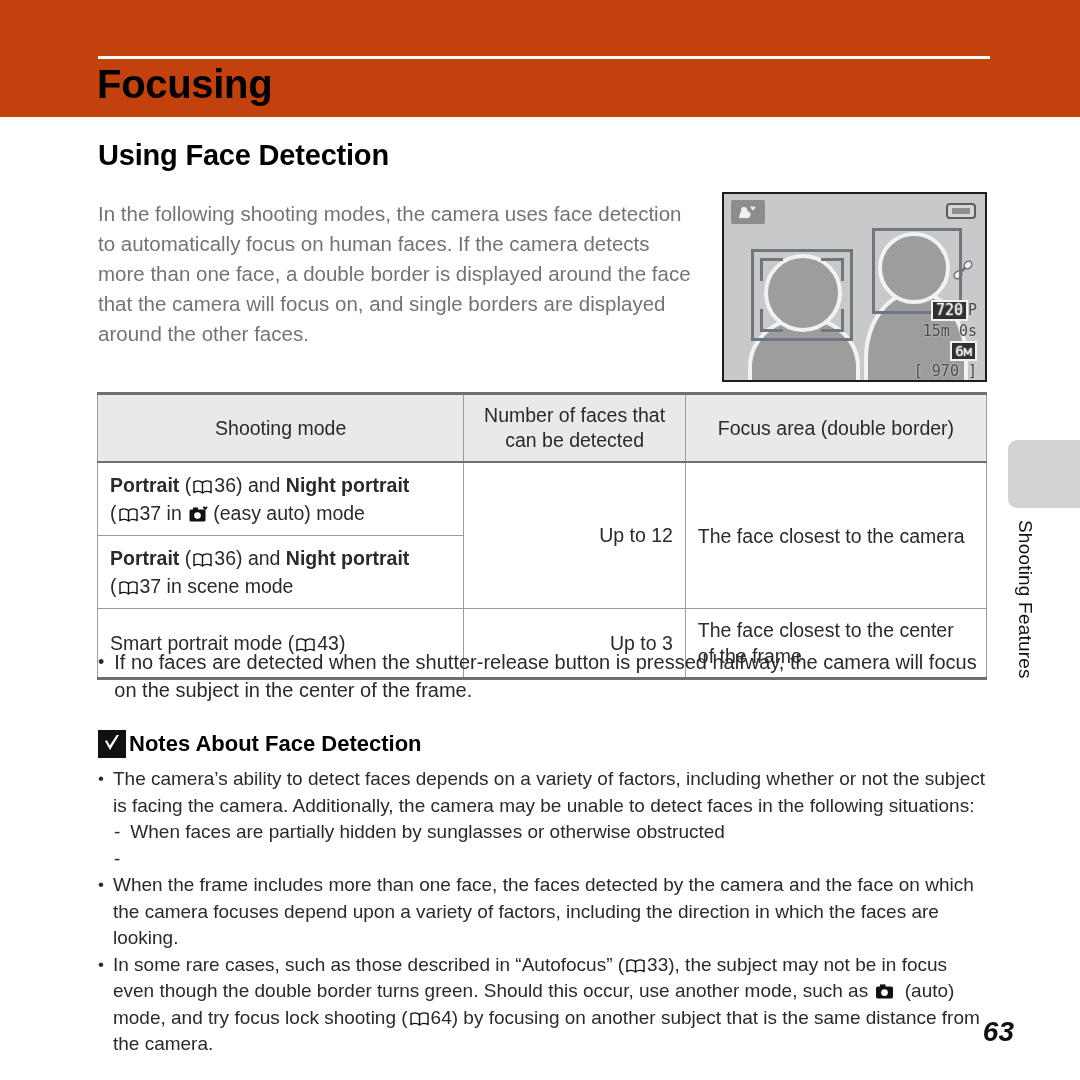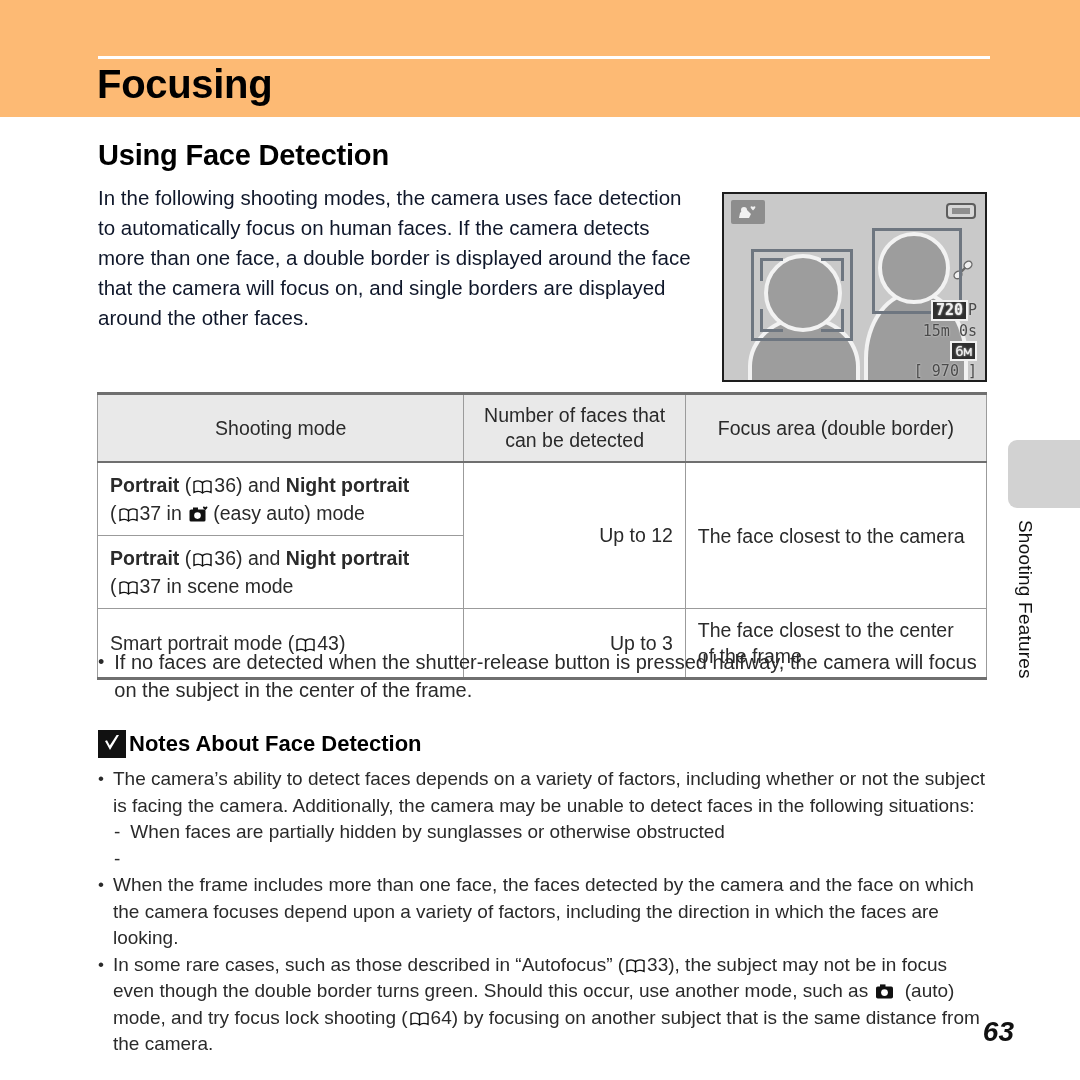--- a/index.html
+++ b/index.html
@@ -9,43 +9,43 @@
     font-family:"Liberation Sans", sans-serif;
     color:#1a1a1a;
     position:relative;
     overflow:hidden;
   }
   .page{position:absolute;inset:0;}
 
   
   .chapter-band{
     position:absolute;left:0;top:0;width:1080px;height:117px;
-    background:#fdba74;
+    background:#c2410c;
   }
   .chapter-rule{
     position:absolute;left:98px;top:56px;width:892px;height:3px;
     background:#ffffff;
   }
   .chapter-title{
     position:absolute;left:97px;top:62px;
     font-size:40px;font-weight:bold;color:#000;
     letter-spacing:-0.3px;
   }
 
   
   .section-title{
     position:absolute;left:98px;top:139px;
     font-size:29px;font-weight:bold;color:#000;
     letter-spacing:-0.2px;
   }
 
   
   .intro{
-    position:absolute;left:98px;top:183px;width:600px;
-    font-size:20.5px;line-height:30px;color:#0f172a;
+    position:absolute;left:98px;top:199px;width:600px;
+    font-size:20.5px;line-height:30px;color:#737373;
   }
 
   
   .lcd-wrap{
     position:absolute;left:722px;top:192px;width:265px;height:190px;
     border:2px solid #1d1d1d;background:#c9c9c9;
     box-sizing:border-box;overflow:hidden;
   }
   .fig{position:absolute;}
   .fig .head{
@@ -103,21 +103,21 @@
   }
   .lcd-info{
     position:absolute;right:8px;top:106px;width:90px;
     text-align:right;
     font-family:"DejaVu Sans Mono", monospace;
     color:#4a4a4a;font-size:15px;line-height:20px;
     text-shadow:0 0 2px #e4e4e4;
   }
   .movie-tag{
     display:inline-block;background:#2f2f2f;color:#f0f0f0;
-    padding:0 3px;border:2px solid #f2f2f2;font-size:15px;font-weight:bold;
+    padding:0 3px;border:2px solid #f2f2f2;font-size:15px;font-weight:normal;
     line-height:17px;vertical-align:middle;
   }
   .imgsize-tag{
     display:inline-block;background:#2f2f2f;color:#f0f0f0;
     padding:0 3px;border:2px solid #f2f2f2;font-size:14px;font-weight:normal;
     line-height:16px;
   }
 
   
   .tbl{

